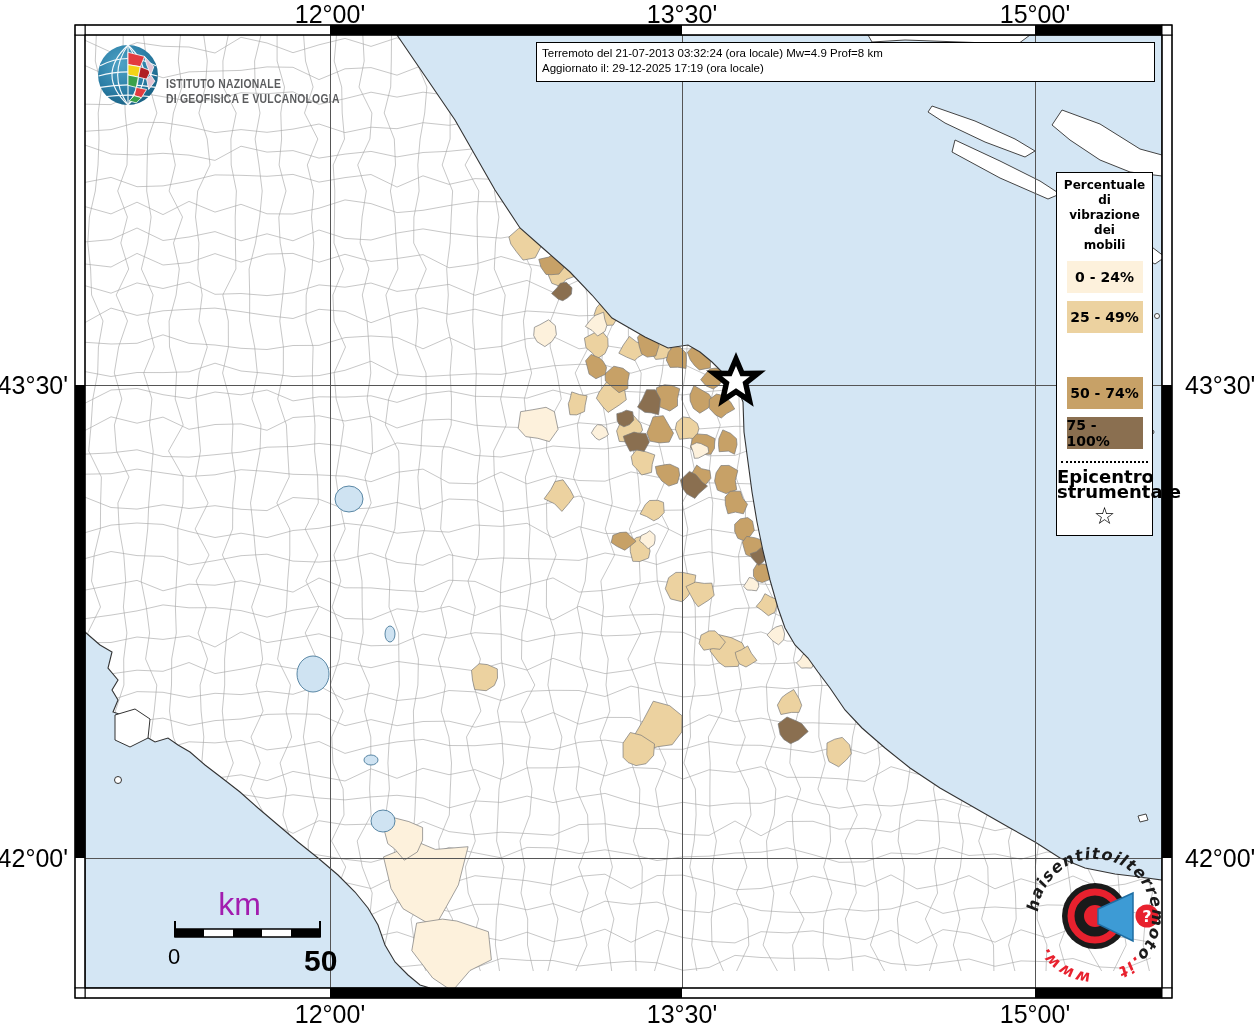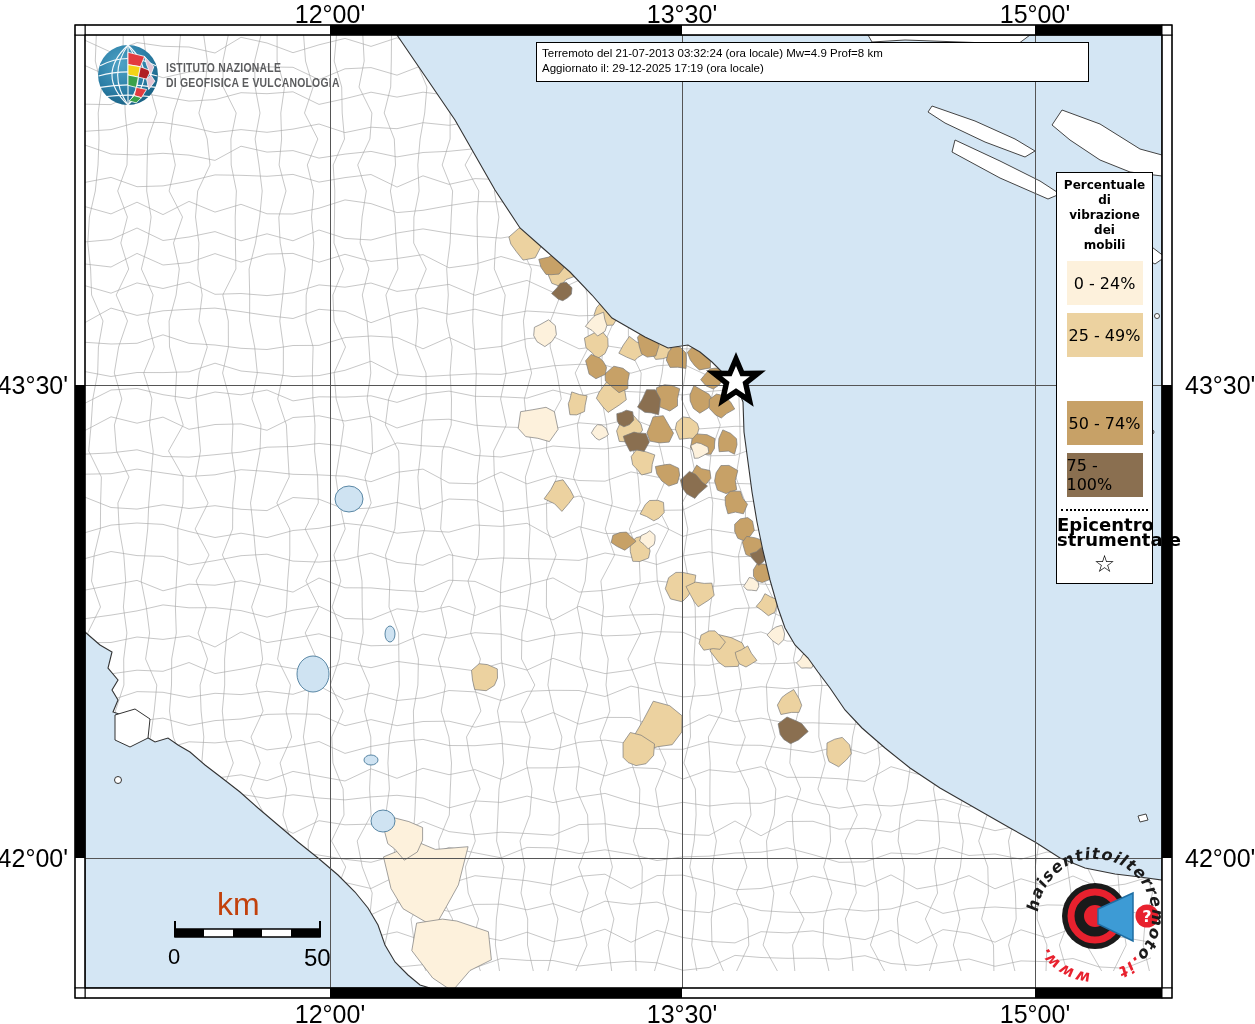--- a/index.html
+++ b/index.html
@@ -5,44 +5,44 @@
   html,body{margin:0;padding:0;background:#fff;}
   #stage{position:relative;width:1255px;height:1024px;background:#fff;overflow:hidden;
          font-family:"Liberation Sans",sans-serif;}
   #mapsvg{position:absolute;left:0;top:0;}
   .coord{position:absolute;font-size:25px;color:#000;white-space:nowrap;}
   .coord.top{transform:translateX(-50%);top:0;}
   .coord.bottom{transform:translateX(-50%);top:1000px;}
   .coord.left{transform:translateY(-50%);right:1187px;}
   .coord.right{transform:translateY(-50%);left:1185px;}
   
-  #titlebox{position:absolute;left:536px;top:42px;width:553px;background:#fff;
+  #titlebox{position:absolute;left:536px;top:42px;width:619px;background:#fff;
             border:1.5px solid #000;box-sizing:border-box;padding:3px 18px 4px 5px;}
   #titlebox div{font-size:11.5px;line-height:15.3px;color:#000;white-space:nowrap;}
   
   #legend{position:absolute;left:1056px;top:172px;width:97px;background:#fff;
           border:1.5px solid #000;box-sizing:border-box;padding:5px 0 6px 0;
           font-family:"DejaVu Sans",sans-serif;}
   #legend .lt{font-weight:bold;font-size:12px;line-height:15px;text-align:center;color:#000;}
-  .swatch{width:76px;height:44px;margin:8px auto 0 auto;display:flex;align-items:center;
-          justify-content:center;font-weight:normal;font-size:16px;color:#000;}
+  .swatch{width:76px;height:32px;margin:8px auto 0 auto;display:flex;align-items:center;
+          justify-content:center;font-weight:bold;font-size:14px;color:#000;}
   .sw0{background:var(--c1);} .sw1{background:var(--c2);}
   .sw2{background:var(--c3);margin-top:44px;} .sw3{background:var(--c4);}
   #legdiv{border-top:2px dotted #000;margin:12px 4px 6px 4px;}
   #legend .ep{font-weight:bold;font-size:18px;line-height:15px;text-align:center;color:#000;}
   #legstar{text-align:center;font-size:24px;line-height:26px;margin-top:4px;color:#000;
            font-family:"DejaVu Sans",sans-serif;}
   
-  #ingv{position:absolute;left:97px;top:44px;display:flex;align-items:center;}
+  #ingv{position:absolute;left:97px;top:44px;display:flex;align-items:flex-end;}
   #ingvtext{margin-left:7px;color:#5b5c5e;font-weight:bold;font-size:13px;line-height:15px;
             transform:scaleX(0.8);transform-origin:left center;letter-spacing:0.3px;white-space:nowrap;}
   
-  #kmlabel{position:absolute;left:217px;top:886px;width:95px;text-align:left;font-size:32px;color:#c2410c;}
+  #kmlabel{position:absolute;left:192px;top:886px;width:95px;text-align:center;font-size:32px;color:#a21caf;}
   #sb0{position:absolute;left:168px;top:944px;font-size:22px;color:#000;}
-  #sb50{position:absolute;left:304px;top:944px;font-size:24px;color:#000;}
+  #sb50{position:absolute;left:304px;top:944px;font-size:30px;color:#000;font-weight:bold;}
 </style>
 </head>
 <body>
 <div id="stage">
 
 <svg id="mapsvg" width="1255" height="1024" viewBox="0 0 1255 1024">
 
   <rect x="85" y="35" width="1077" height="953" fill="#ffffff"></rect>
 
   <g id="mesh" stroke="#a9a9a9" stroke-width="0.65" fill="none">

